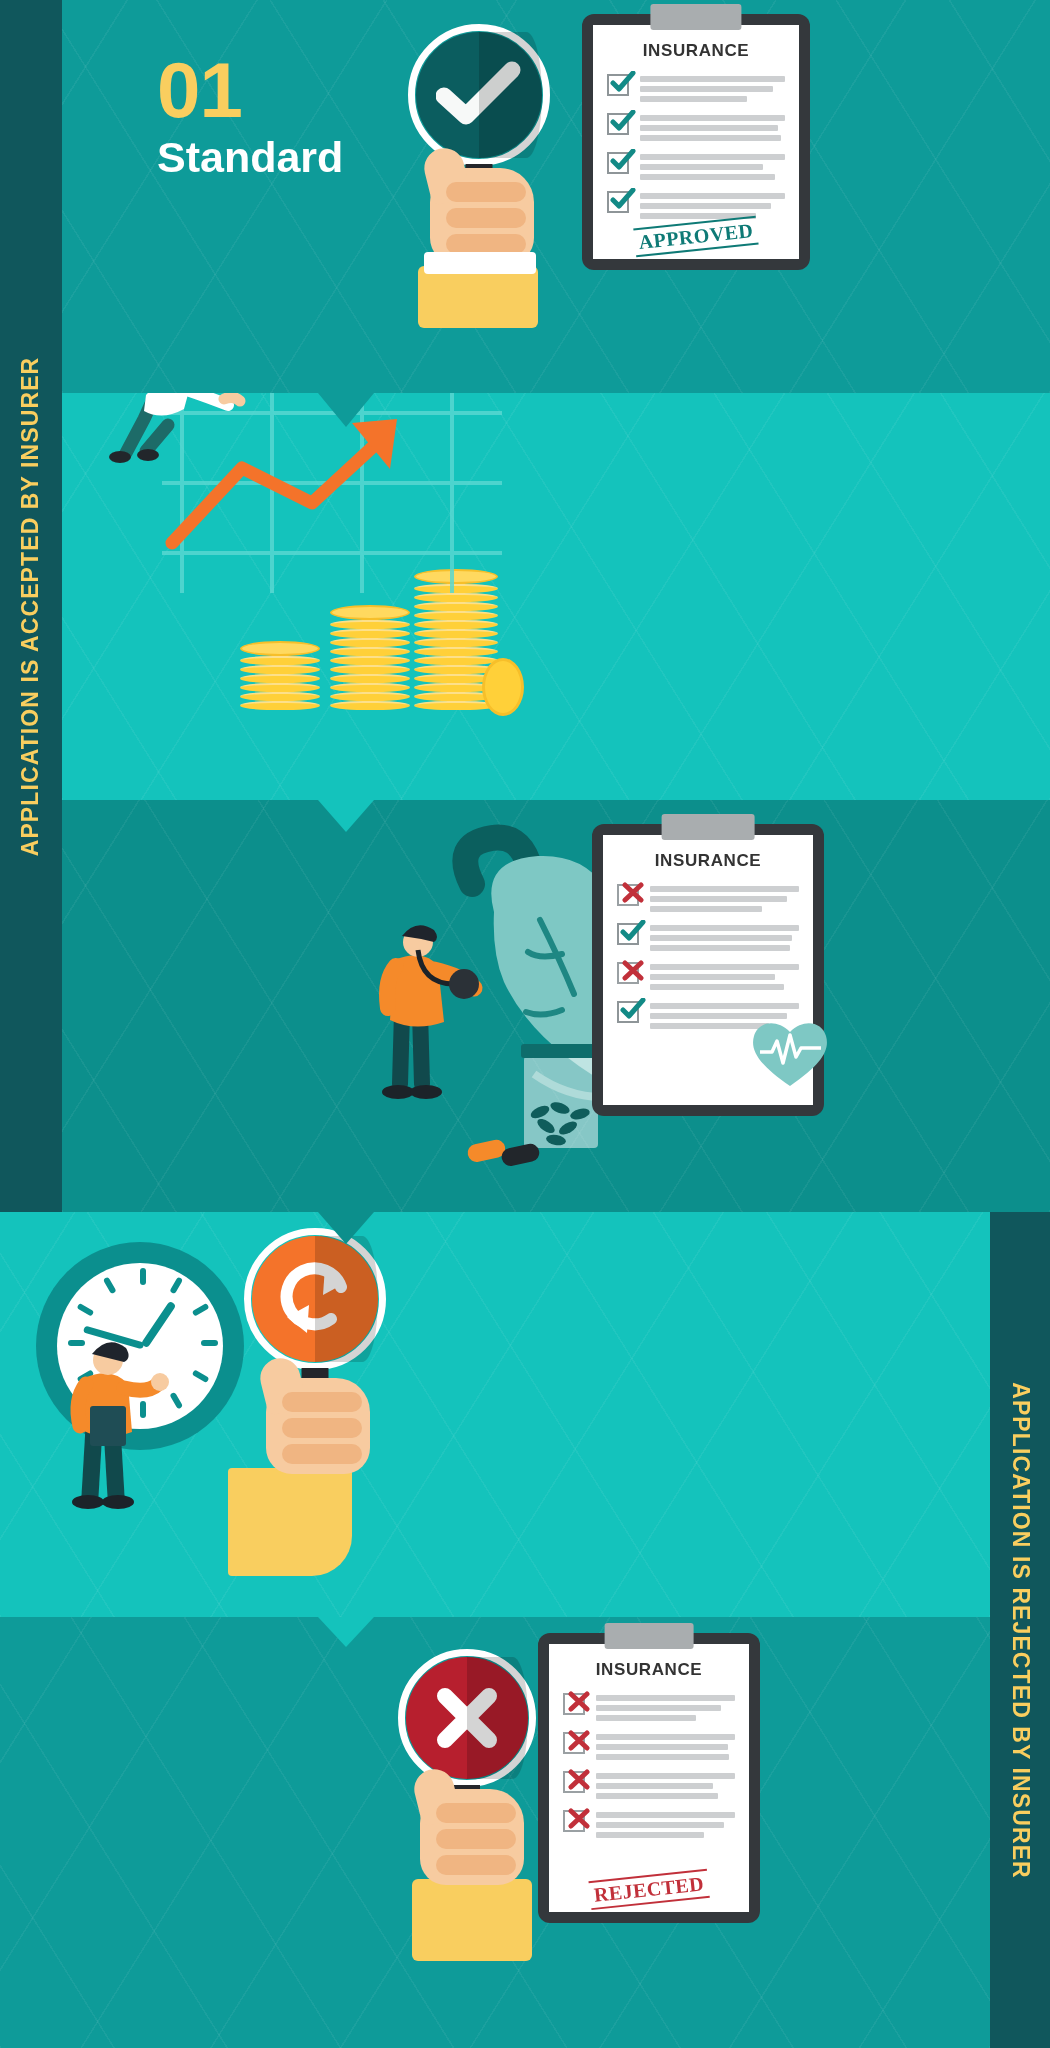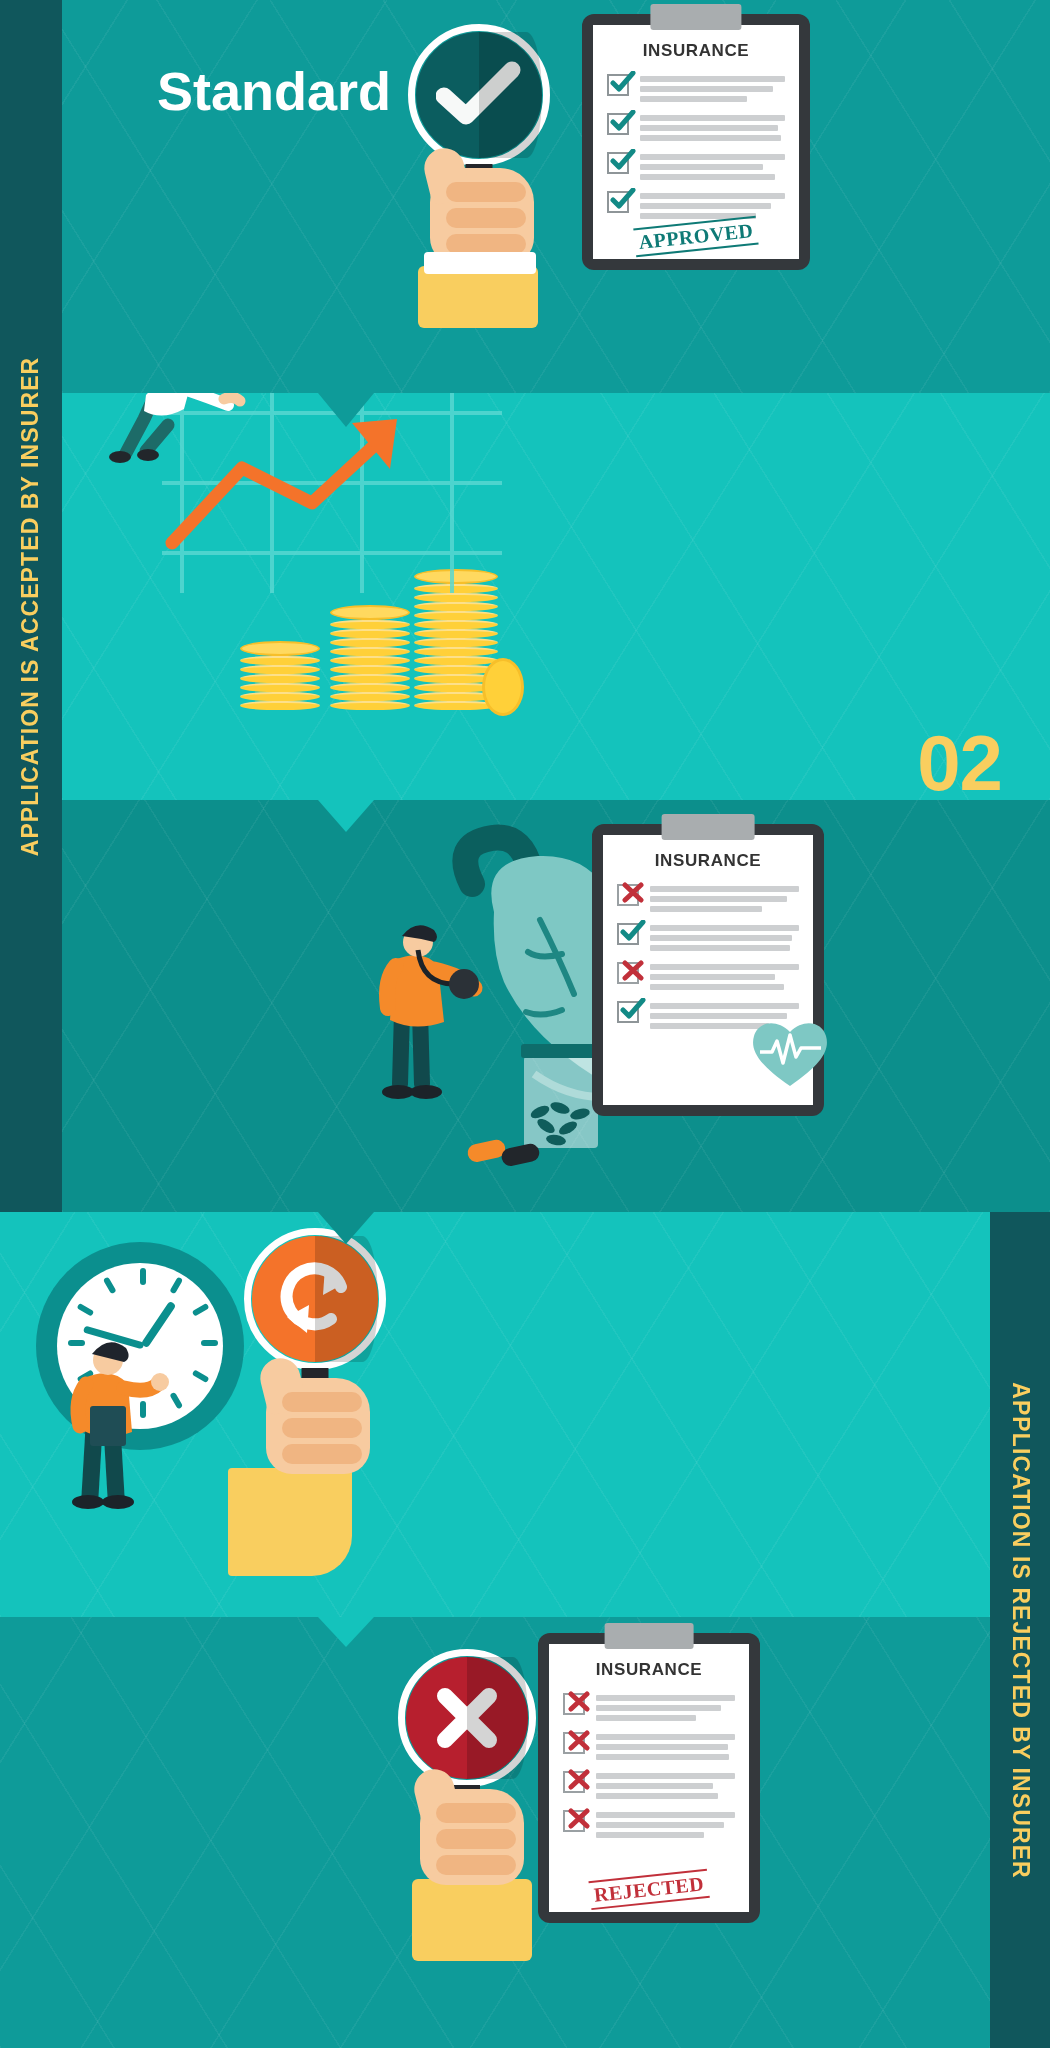--- a/index.html
+++ b/index.html
@@ -66,21 +66,21 @@
   .notch3{ left:318px; top:1212px;border-top:32px solid #0c8f8c; }
   .notch4{ left:318px; top:1617px;border-top:30px solid #14c3bc; }
 
   
   .txt{ position:absolute; z-index:5; }
   .num{
     font-size:78px; font-weight:bold; color:#f9ce5f;
     line-height:.92; letter-spacing:-1px;
   }
   .ttl{
-    font-size:54px; font-weight:bold; color:#ffffff;
+    font-size:43px; font-weight:bold; color:#ffffff;
     line-height:1.05; margin-top:8px;
   }
   .body{
     font-size:24px; color:#ffffff; line-height:1.28; margin-top:16px;
   }
   .body b{ font-weight:bold; text-decoration:underline; }
   .right-align{ text-align:right; }
 
   .t1{ left:95px; top:55px;  width:330px; }
   .t2{ right:48px; top:335px; width:375px; }
@@ -279,20 +279,21 @@
             <div class="ln" style="width:100%"></div>
               <div class="ln" style="width:90%"></div>
             <div class="ln" style="width:80%"></div>
           </div>
         </div>
         <div class="stamp ap">APPROVED</div>
       </div>
     </div>
 
     <div class="txt t1">
+      <div class="num">01</div>
       <div class="ttl">Standard</div>
     </div>
   </div>
   <div class="notch notch1"></div>
 
   <div class="section sec2">
     <div class="texture"></div>
 
     <svg style="position:absolute;left:100px;top:-10px;z-index:2;" width="340" height="230" viewBox="0 0 340 230">
       <g stroke="#58d8d2" stroke-width="4" opacity=".85">
@@ -364,24 +365,20 @@
       <div class="coin"></div>
       <div class="coin"></div>
       <div class="coin"></div>
       <div class="coin"></div>
       <div class="coin"></div>
       <div class="coin"></div>
     </div>
     <div style="position:absolute;left:420px;bottom:84px;width:42px;height:58px;
                 background:#ffd039;border:3px solid #f7bf2a;border-radius:50%;z-index:3;"></div>
 
-    <div class="txt t2 right-align">
-      <div class="num">02</div>
-
-    </div>
   </div>
   <div class="notch notch2"></div>
 
   <div class="section sec3">
     <div class="texture"></div>
 
     <svg style="position:absolute;left:350px;top:24px;z-index:3;" width="330" height="300" viewBox="0 0 330 300">
       <path d="M60 60 q-20 -40 20 -46 q26 -4 36 24" stroke="#0b5f5e" stroke-width="26" fill="none" stroke-linecap="round"></path>
       <path d="M198 34 q6 -30 26 -24" stroke="#0b5f5e" stroke-width="22" fill="none" stroke-linecap="round"></path>
       <path d="M222 22 q20 -12 28 8" stroke="#0b5f5e" stroke-width="20" fill="none" stroke-linecap="round"></path>

